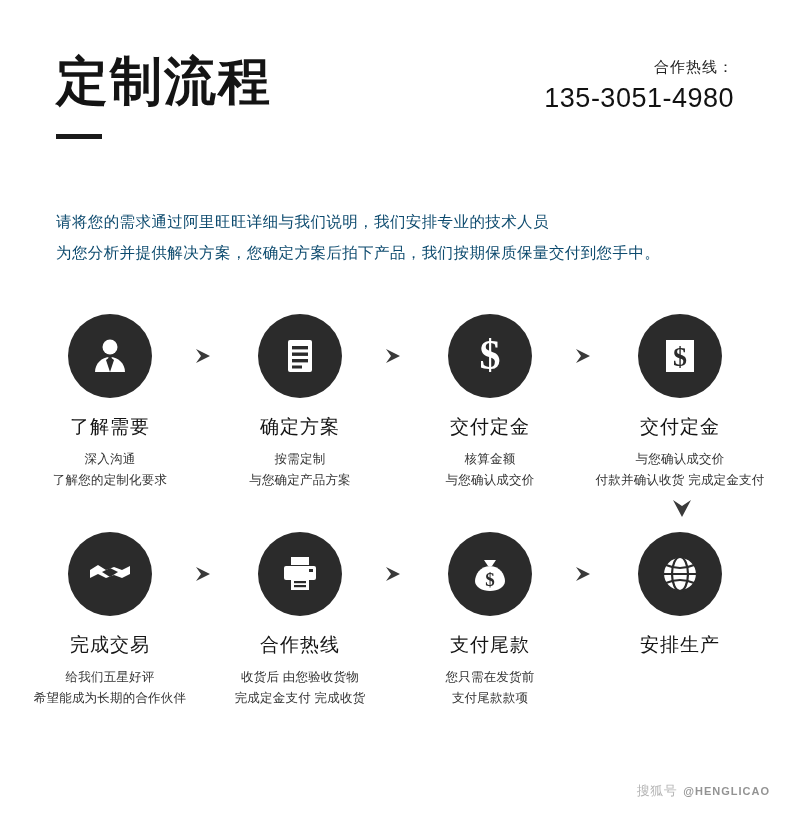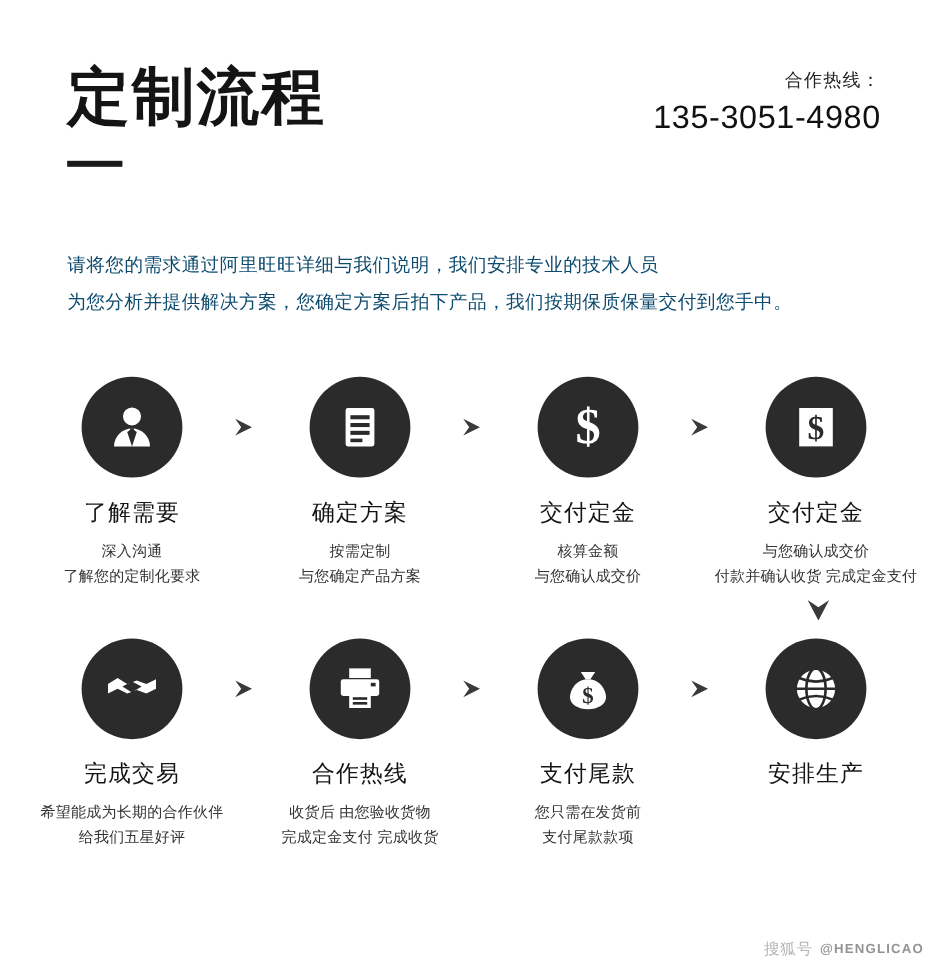--- a/index.html
+++ b/index.html
@@ -267,22 +267,22 @@
 
       <div class="step">
         <div class="circle">
           <svg width="52" height="52" viewBox="0 0 52 52" aria-hidden="true">
             <path d="M6 22 L14 17 L22 22 L30 19 L38 22 L46 18 L46 26 L38 30 L30 27 L22 30 L14 26 L6 30 Z" fill="#ffffff"></path>
             <path d="M18 24 L26 20 L34 24 L26 29 Z" fill="#2b2b2b"></path>
           </svg>
         </div>
         <div class="step-title">完成交易</div>
         <div class="step-desc">
+          <div>给我们五星好评</div>
           <div>希望能成为长期的合作伙伴</div>
-          <div>给我们五星好评</div>
         </div>
       </div>
 
       <div class="arrow">
         <svg width="22" height="16" viewBox="0 0 22 16" aria-hidden="true">
           <path d="M2 1 L16 8 L2 15 L7 8 Z" fill="#3a3a3a"></path>
         </svg>
       </div>
 
       <div class="step">

